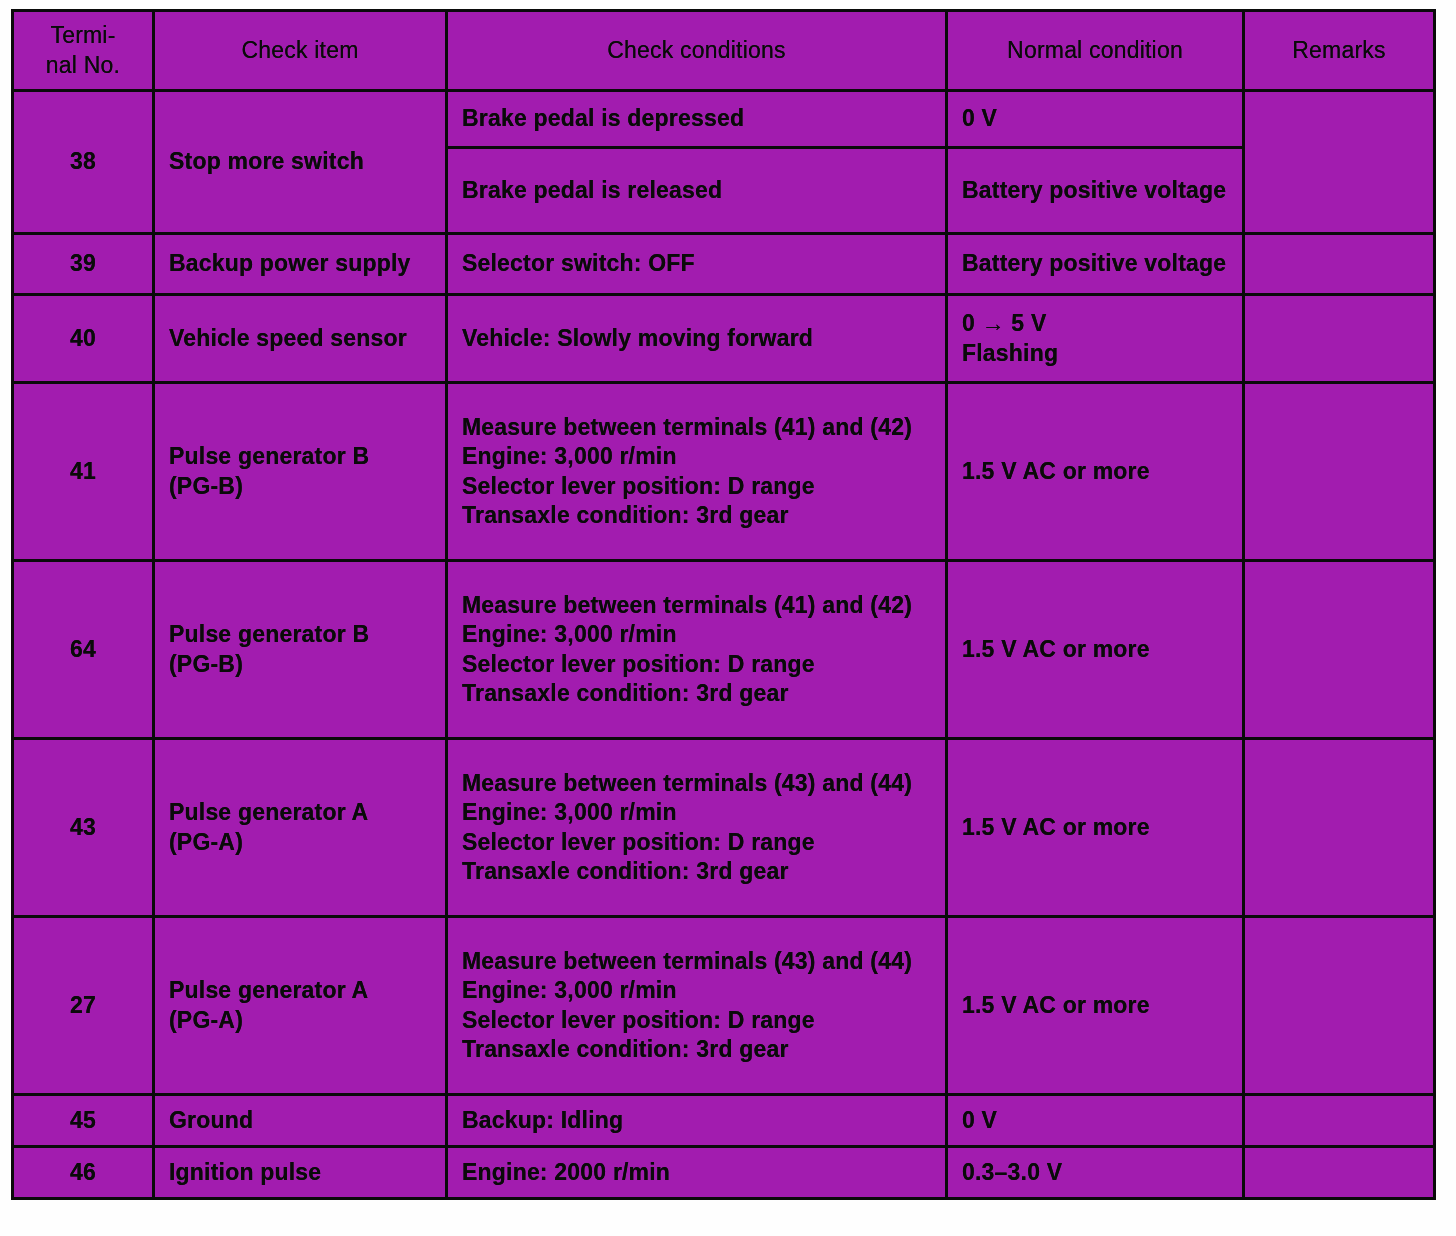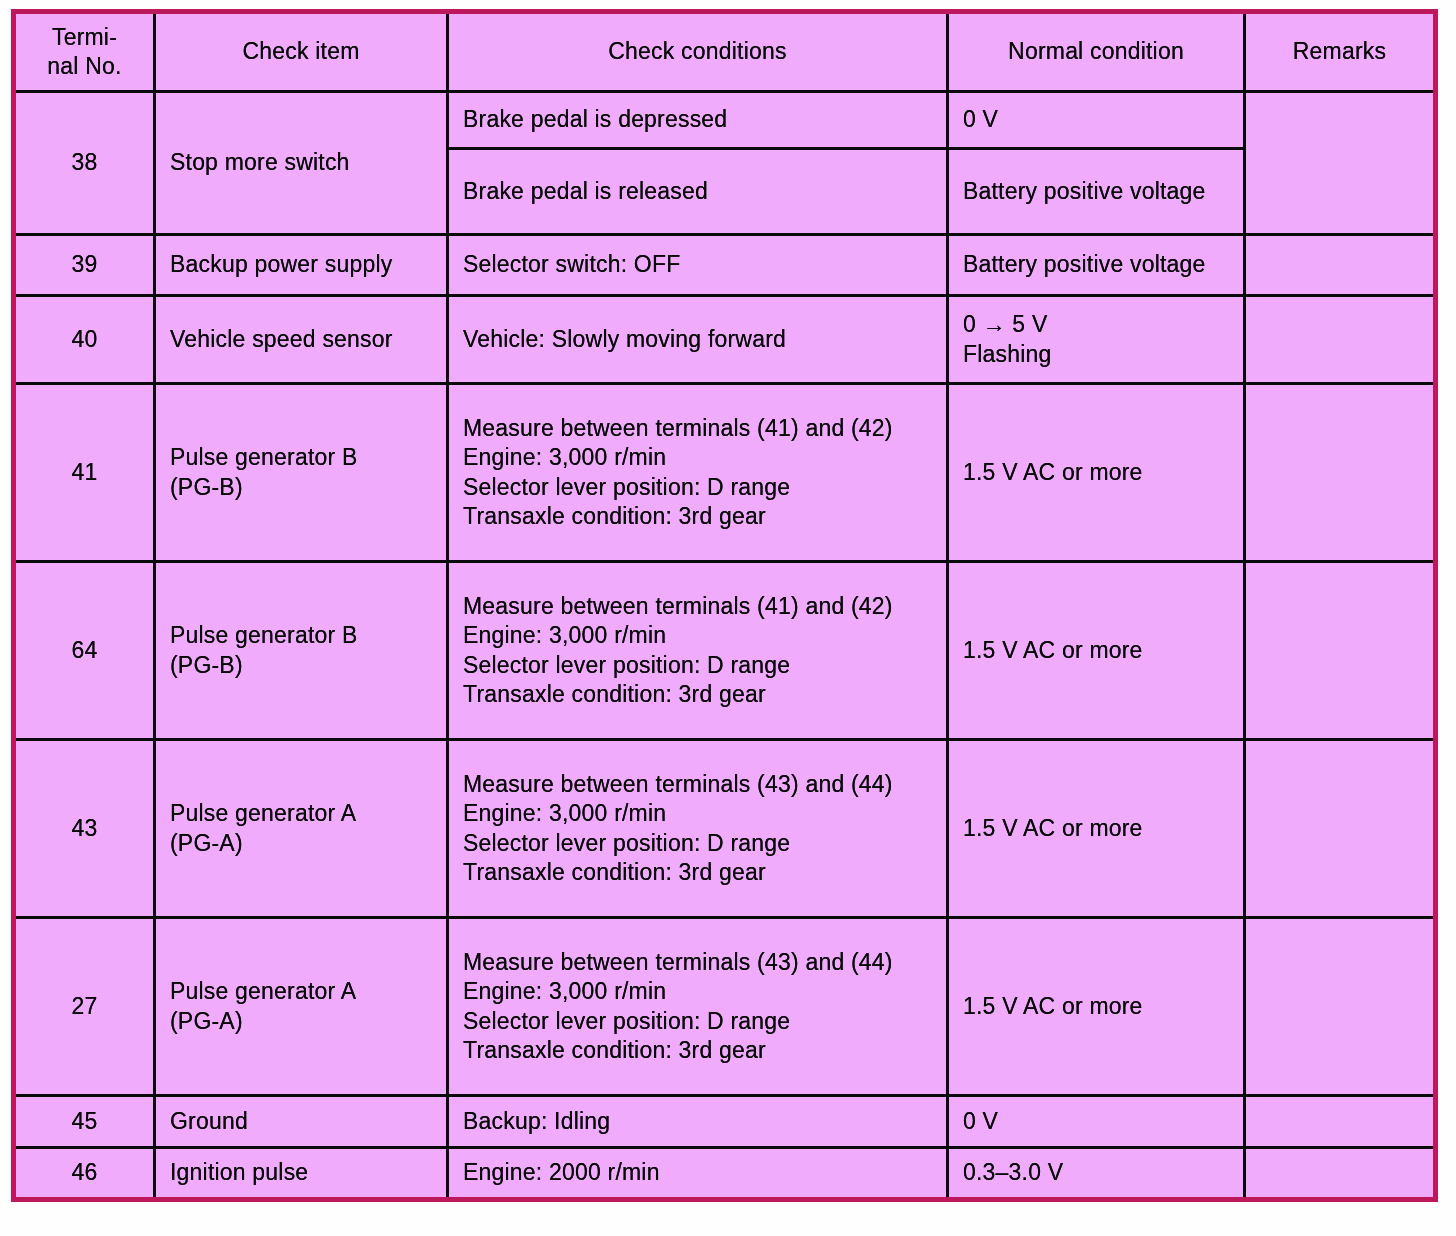--- a/index.html
+++ b/index.html
@@ -18,34 +18,35 @@
     background: #fefefe;
     overflow: hidden;
   }
   table.check-table {
     position: absolute;
     left: 11px;
     top: 9px;
     width: 1422px;
     border-collapse: collapse;
     table-layout: fixed;
-    background: #f0abfc;
-    border: 5px solid #be185d;
+    background: #a21caf;
+    border: 1px solid #be185d;
   }
   table.check-table th,
   table.check-table td {
     border: 3px solid #0a0a0a;
     padding: 6px 14px;
     font-size: 23px;
     line-height: 1.28;
     vertical-align: middle;
     white-space: pre-line;
     text-shadow: 0 0 0.6px #1a1a1a; 
     letter-spacing: 0.2px;
     overflow: hidden;
+    font-weight: bold;
   }
   table.check-table th {
     font-weight: normal;
     text-align: center;
   }
   td.num {
     text-align: center;
   }
   td.txt {
     text-align: left;

